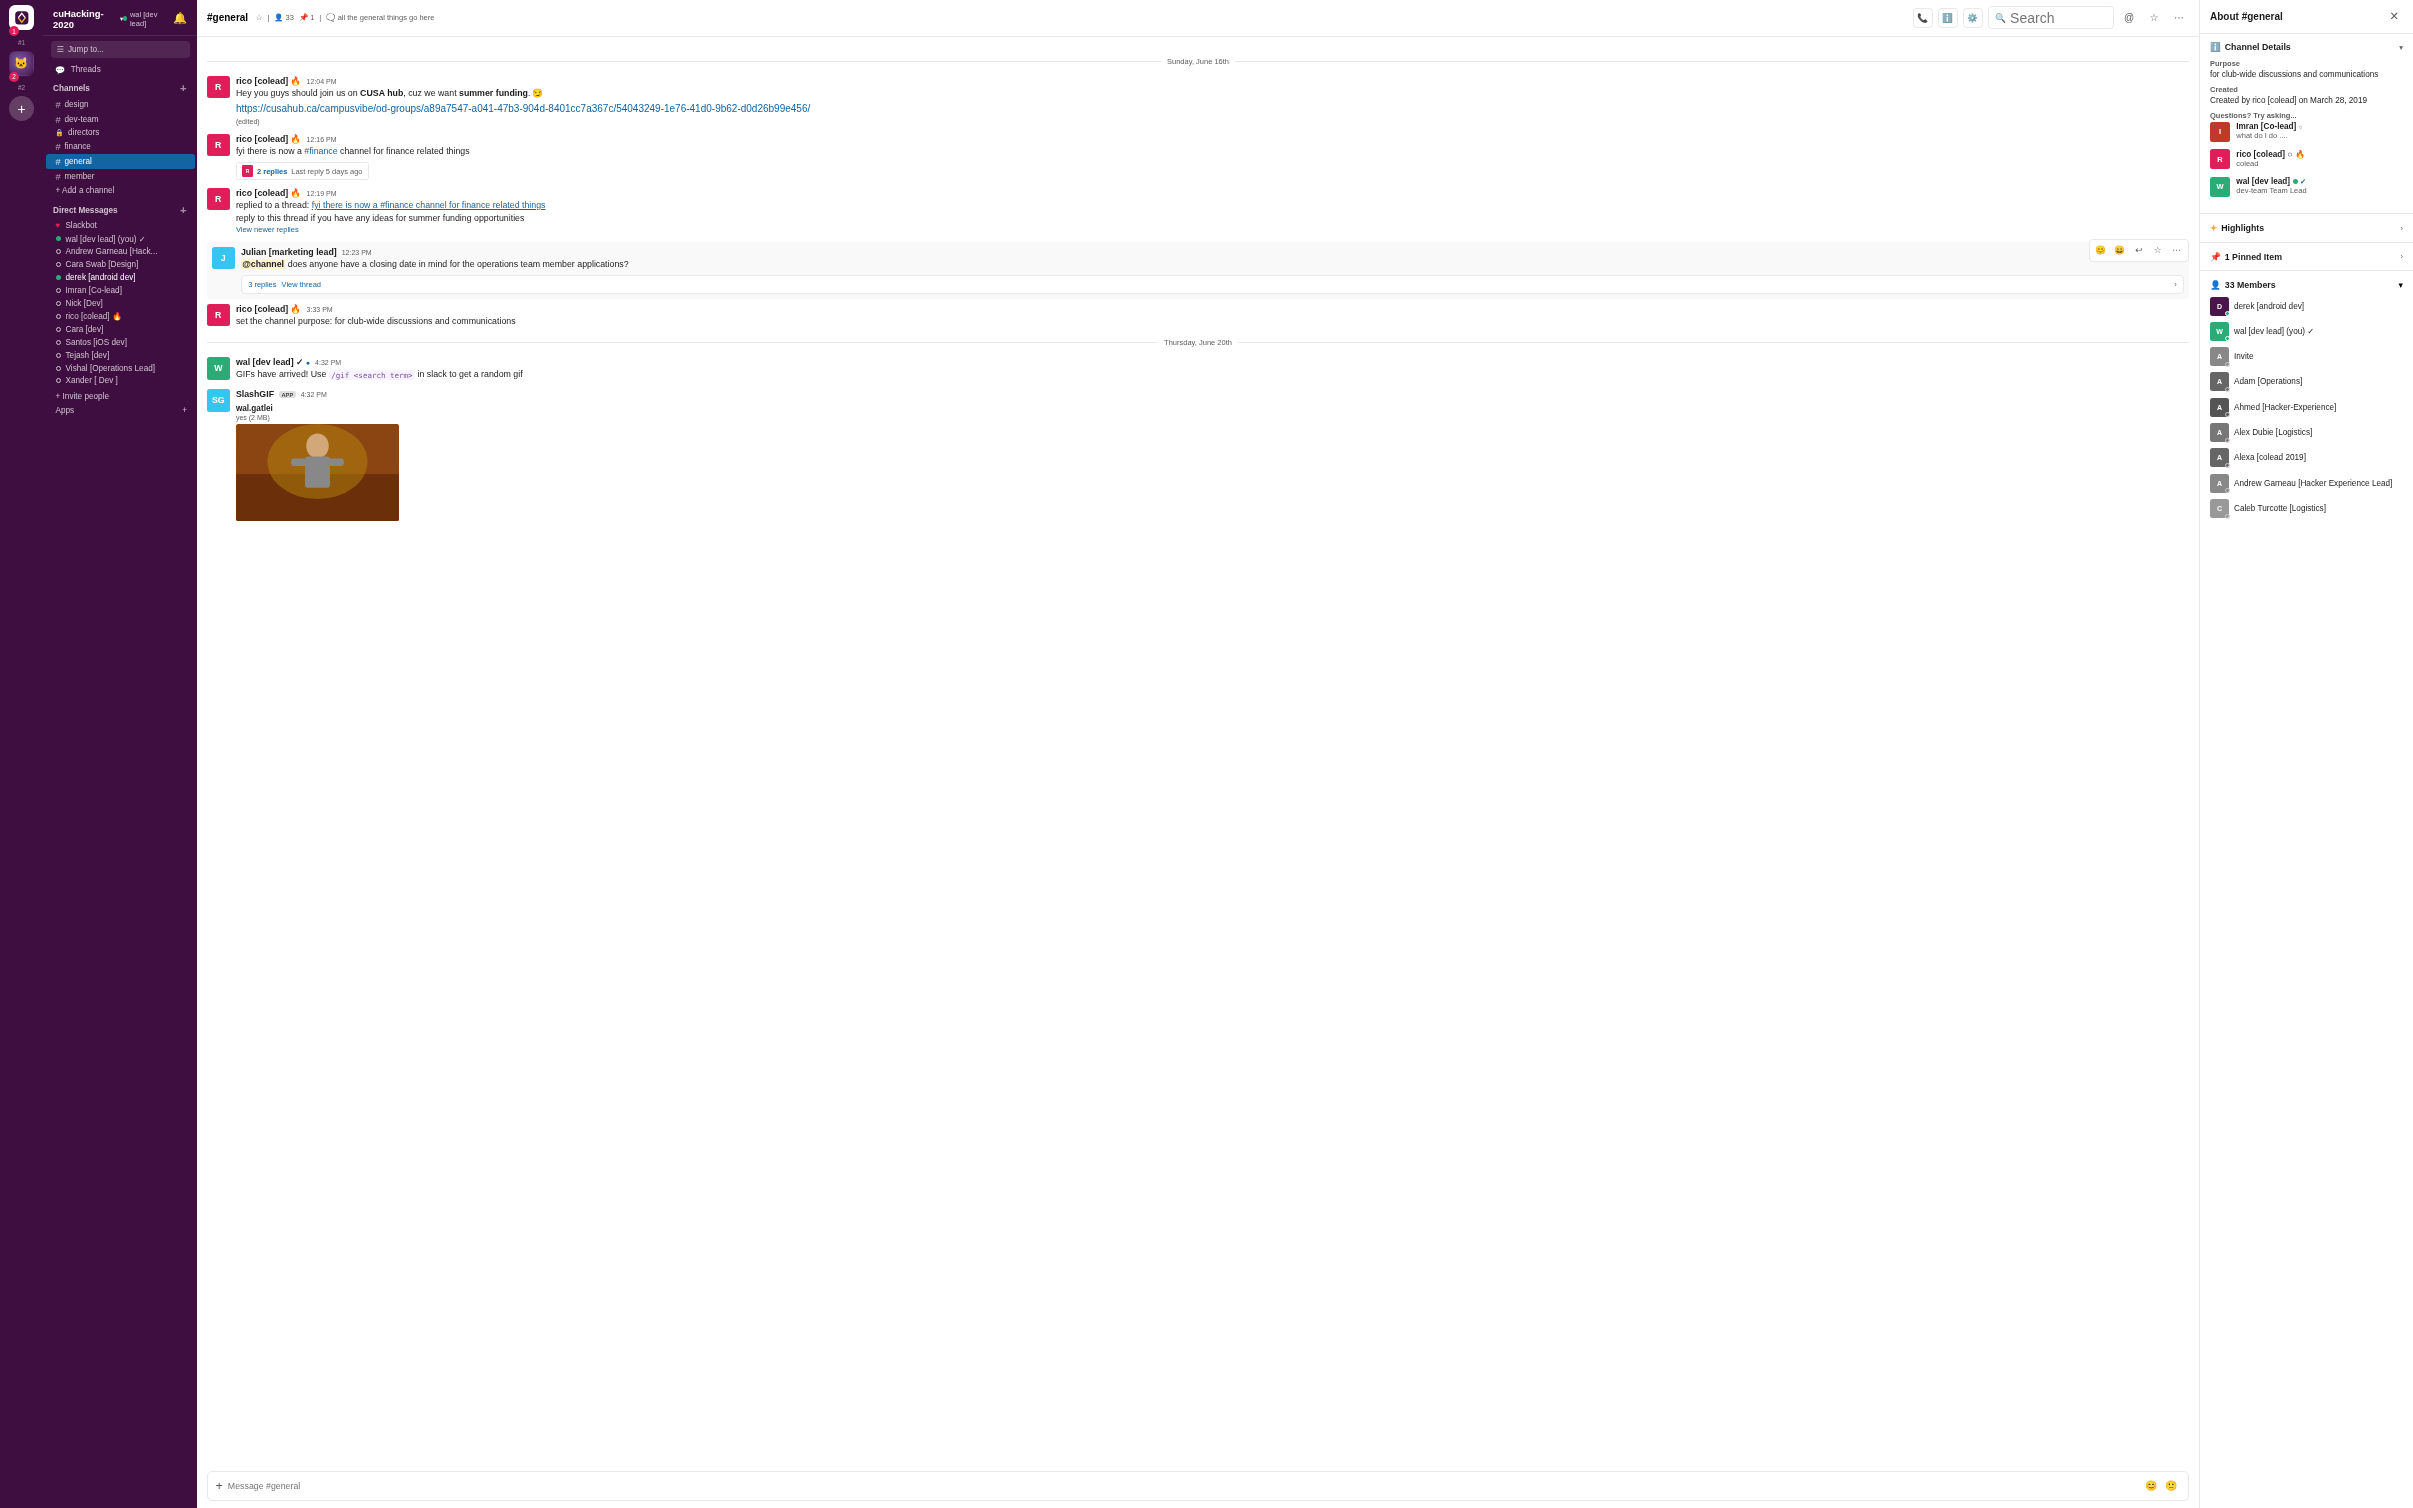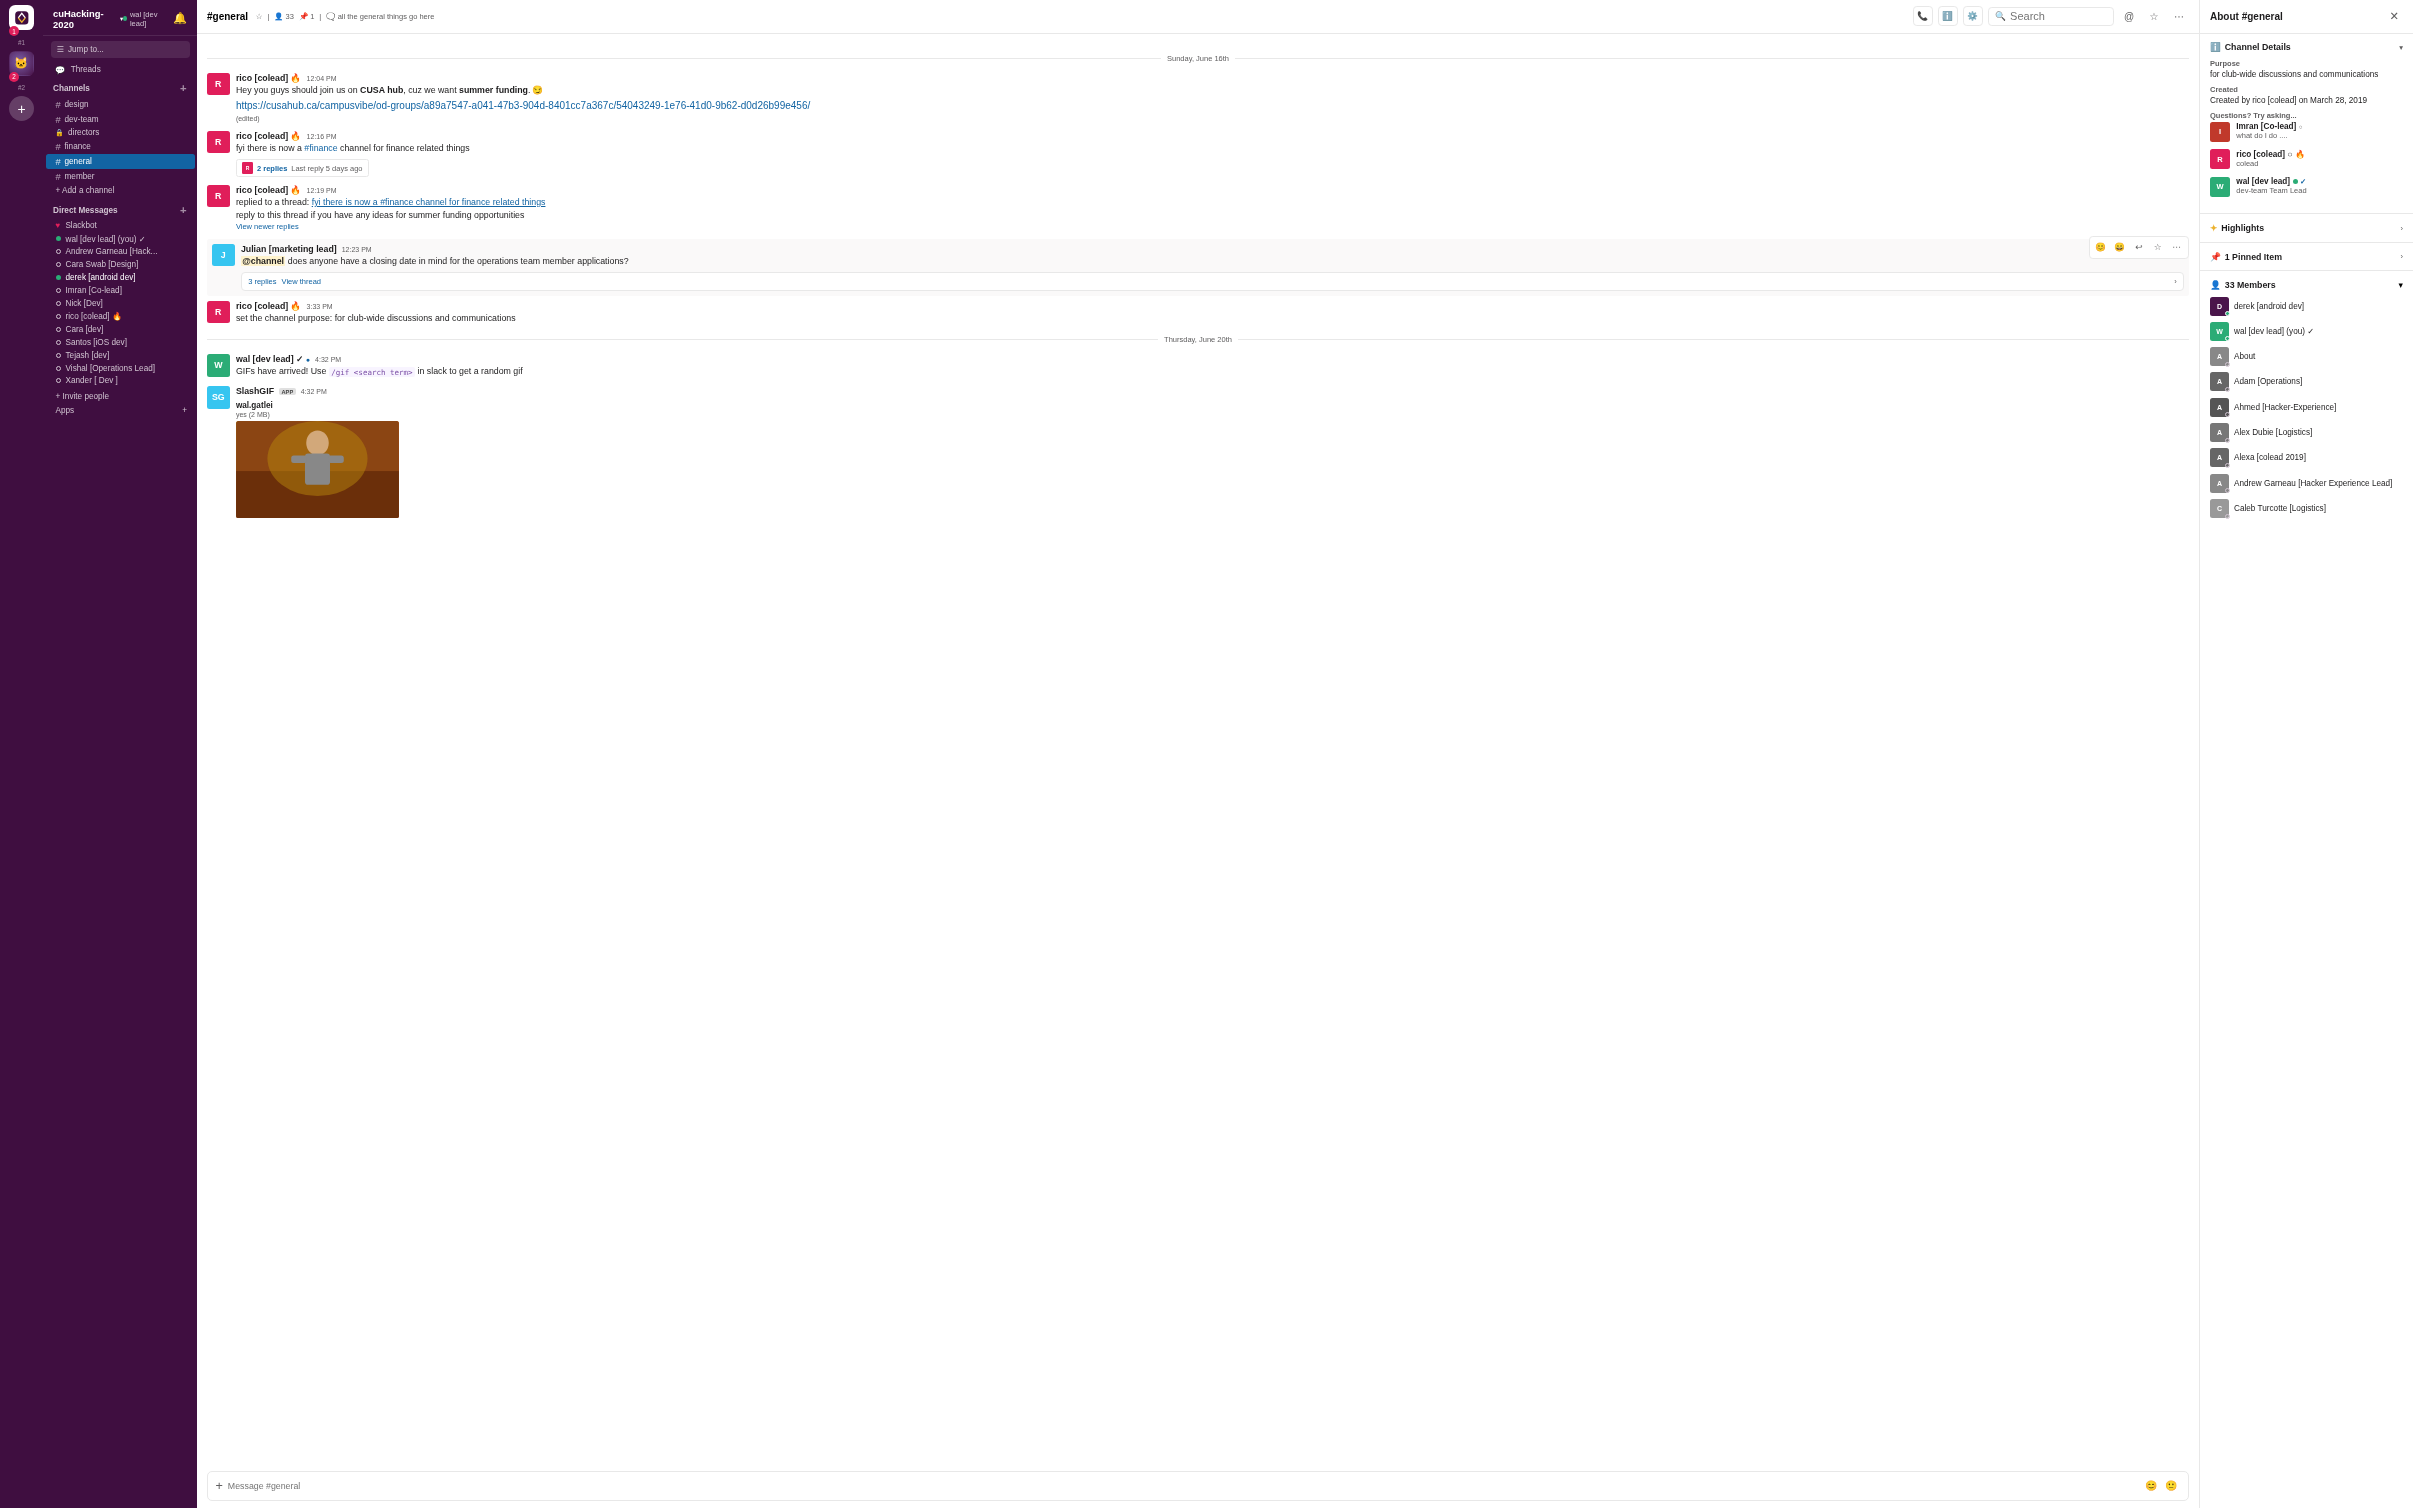--- a/index.html
+++ b/index.html
@@ -165,21 +165,21 @@
       display: flex; align-items: center; justify-content: center;
       cursor: pointer; background: #fff; color: #616061; font-size: 8.8px;
     }
     .search-bar {
       display: flex; align-items: center;
       border: 0.6px solid #e8e8e8; border-radius: 3.8px;
       padding: 2.5px 6.3px; gap: 3.8px; width: 126px;
       background: #fff;
     }
     .search-input {
-      border: none; outline: none; font-size: 11px; color: #616061;
+      border: none; outline: none; font-size: 14px; color: #616061;
       width: 100%; background: transparent;
     }
     .header-icon-btn {
       width: 20px; height: 20px;
       display: flex; align-items: center; justify-content: center;
       cursor: pointer; color: #616061; font-size: 10px; border-radius: 2.5px;
     }
 
     
     .messages-area {
@@ -865,21 +865,21 @@
         W
         <div class="member-online-dot"></div>
       </div>
       <span class="member-name">wal [dev lead] (you) ✓</span>
     </div>
     <div class="member-item">
       <div class="member-avatar" style="background:#888">
         A
         <div class="member-offline-dot"></div>
       </div>
-      <span class="member-name">About</span>
+      <span class="member-name">Invite</span>
     </div>
     <div class="member-item">
       <div class="member-avatar" style="background:#666">
         A
         <div class="member-offline-dot"></div>
       </div>
       <span class="member-name">Adam [Operations]</span>
     </div>
     <div class="member-item">
       <div class="member-avatar" style="background:#555">

